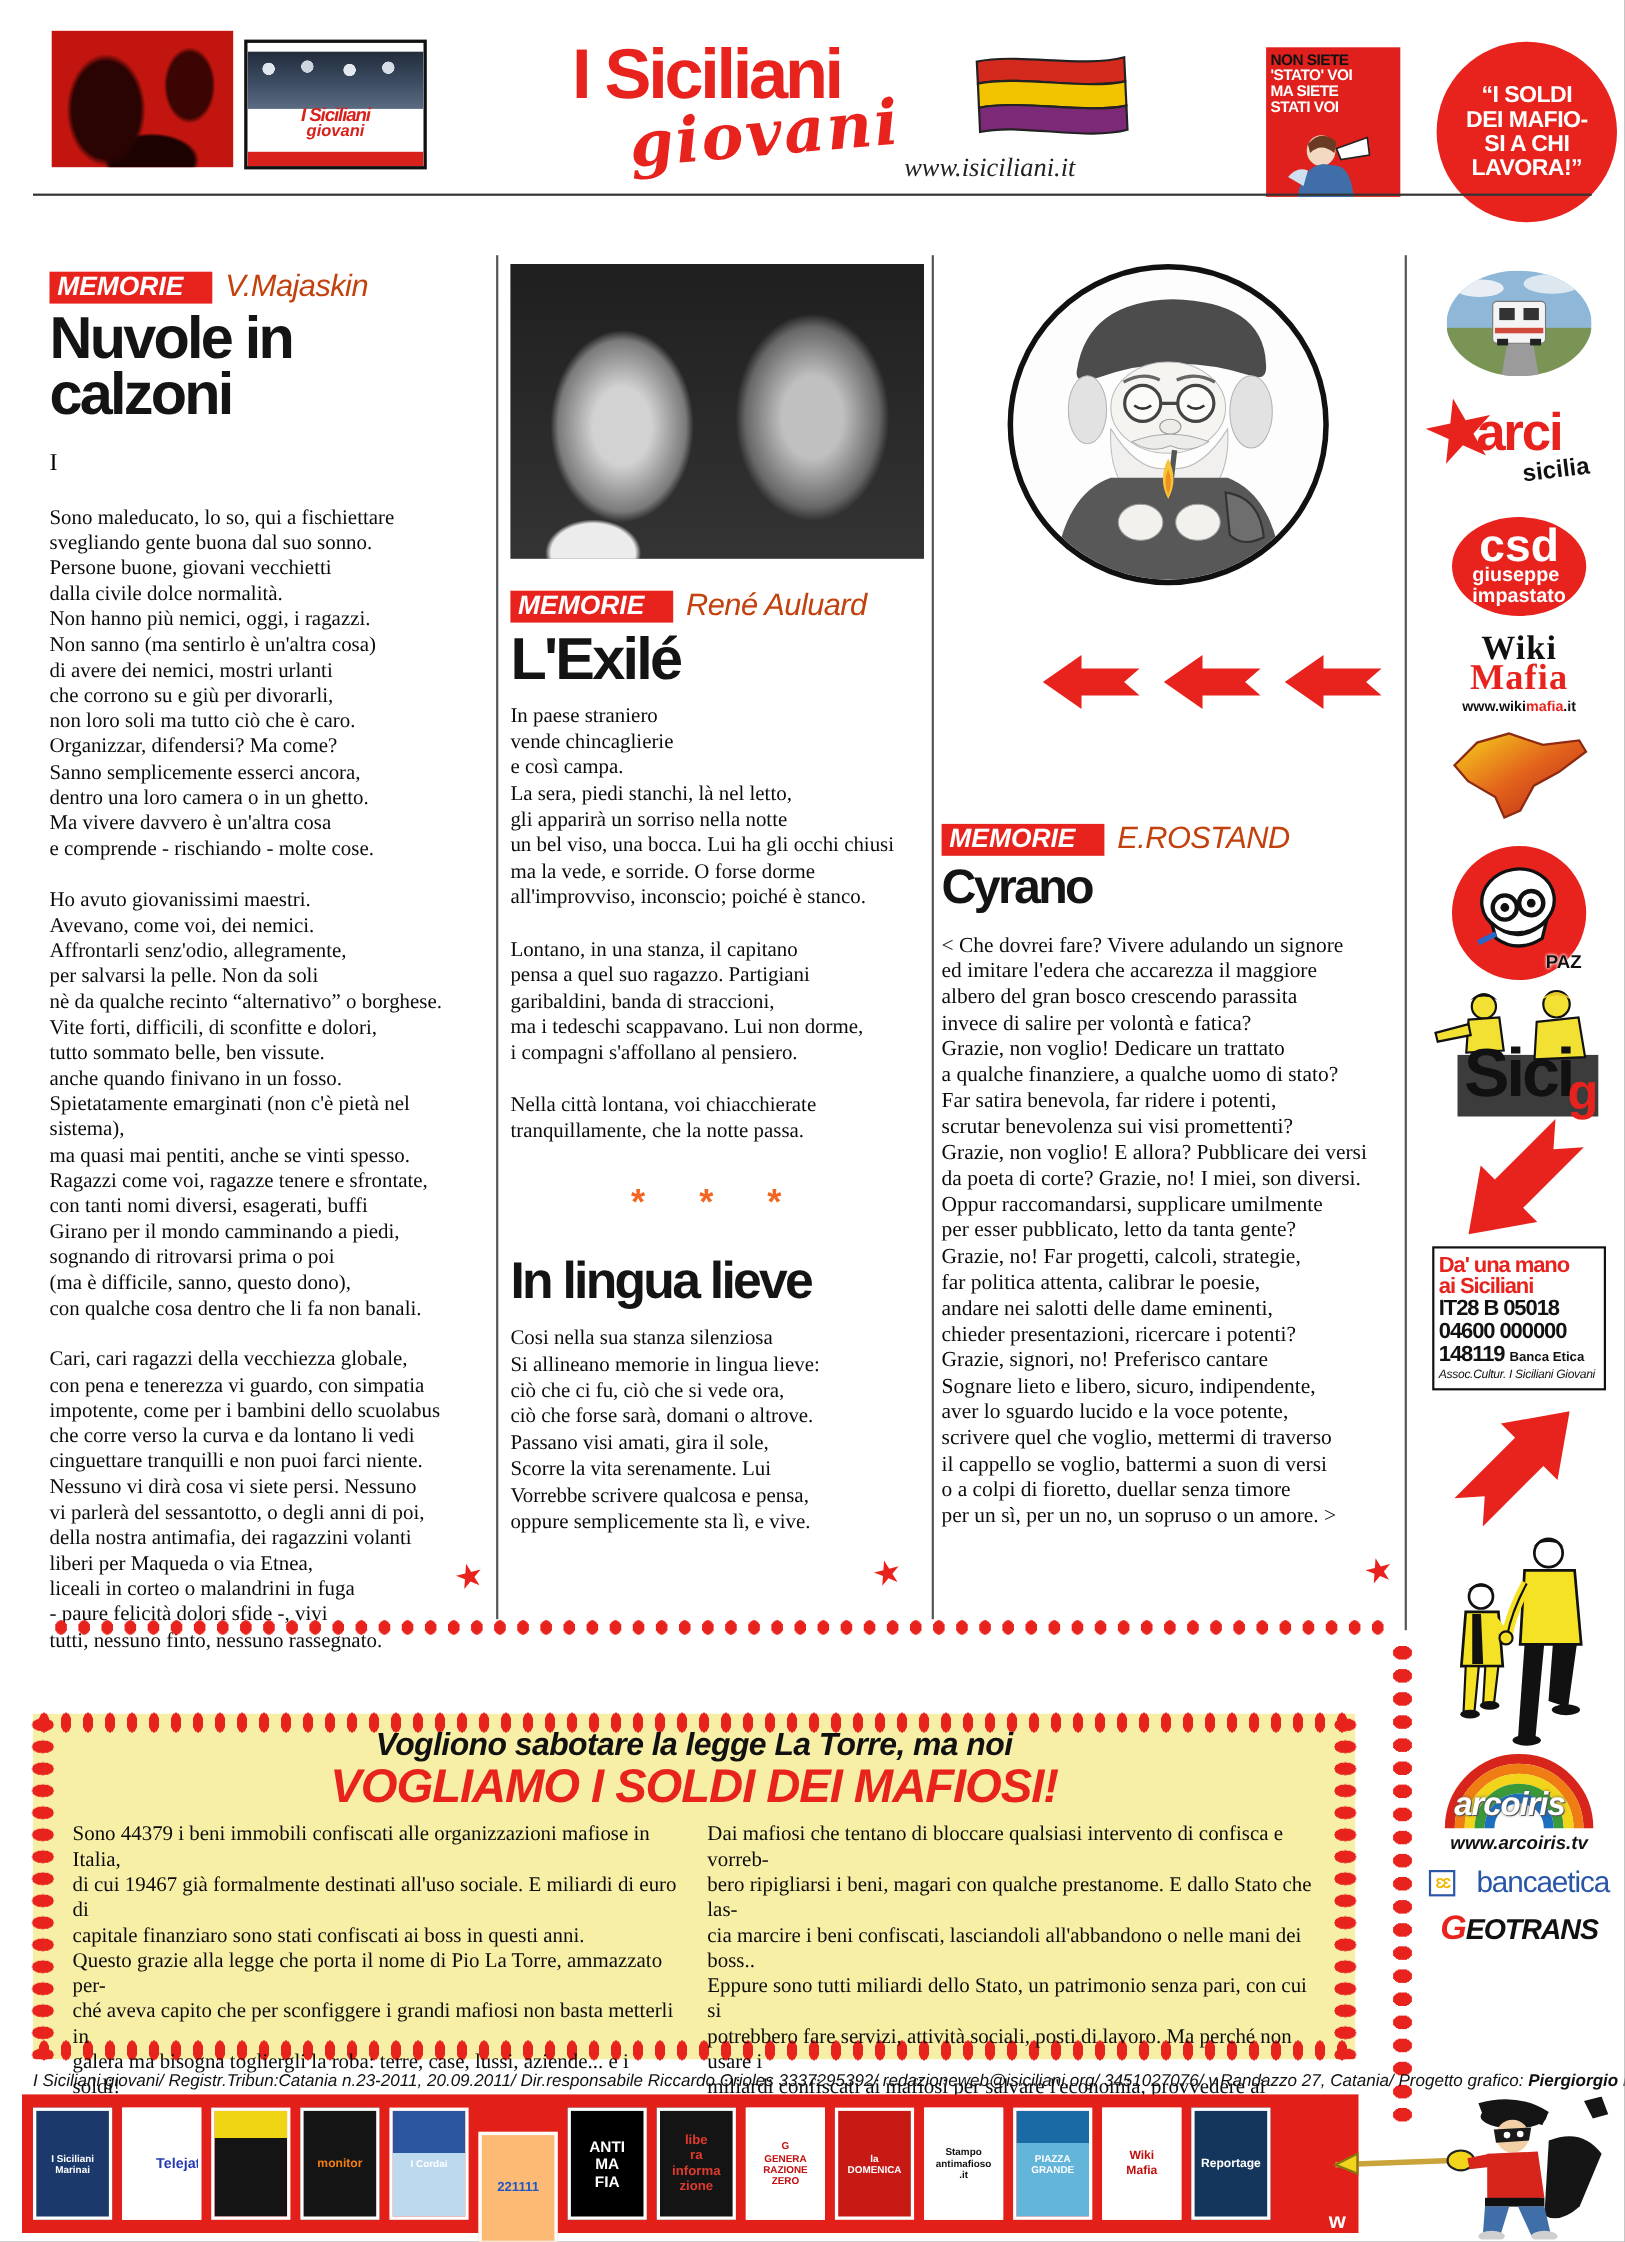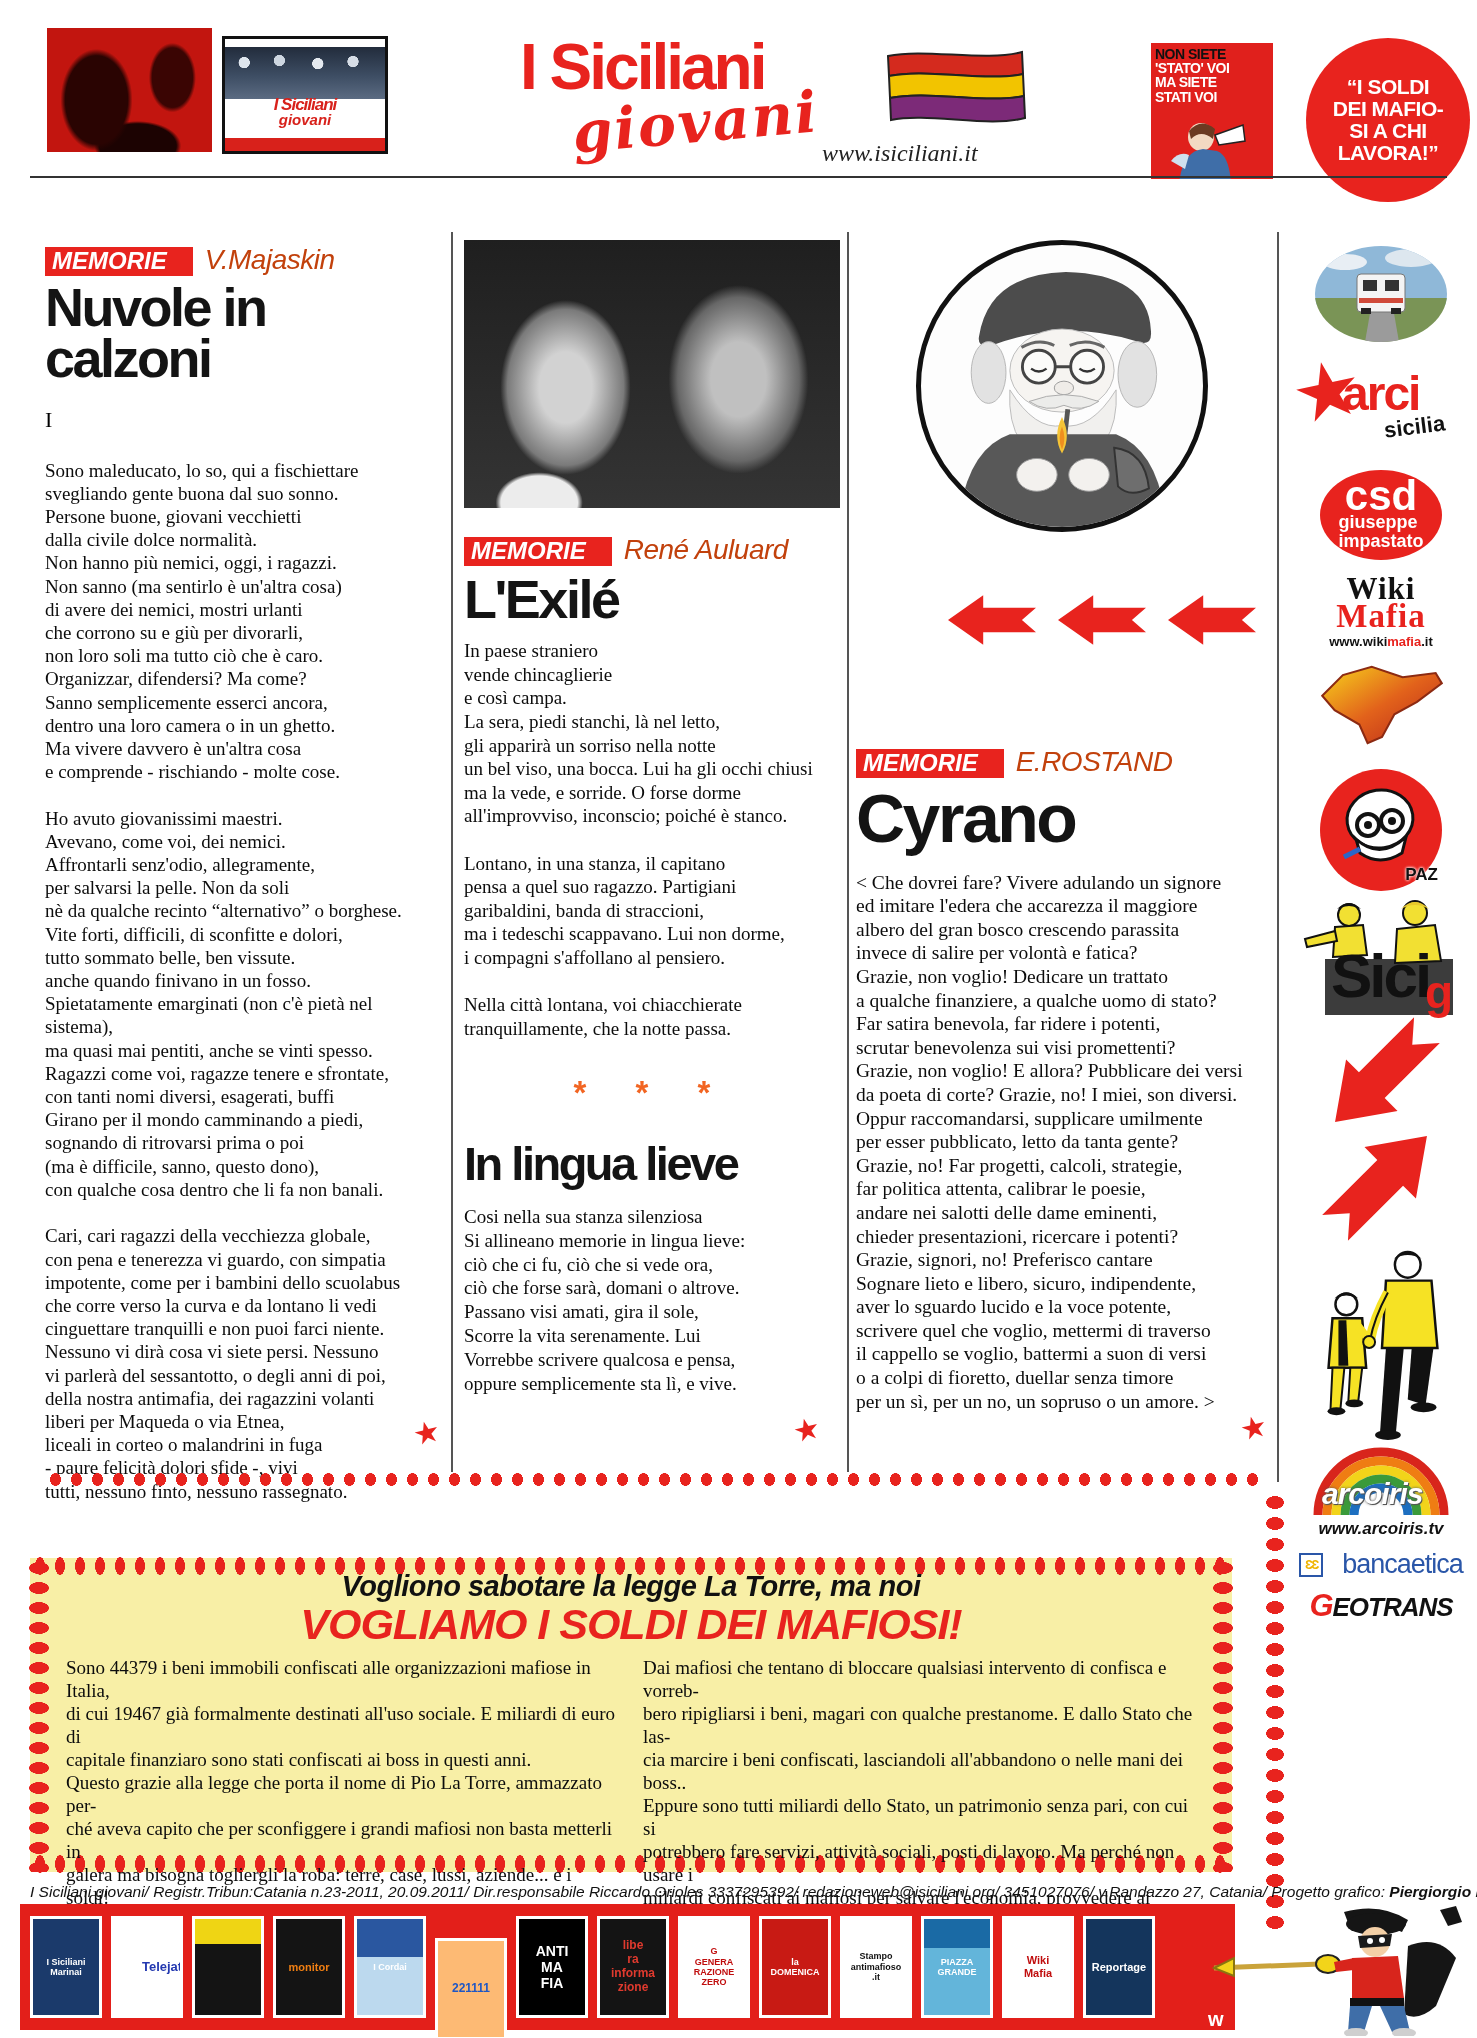--- a/index.html
+++ b/index.html
@@ -54,21 +54,21 @@
   .col1{left:45px;width:396px;}
   .col2{left:464px;top:240px;width:376px;}
   .col3{left:856px;top:240px;width:412px;}
   .tagrow{display:flex;align-items:flex-end;gap:12px;}
   .memtag{background:#e8231e;color:#fff;font-style:italic;font-weight:bold;font-size:24px;
     padding:1px 26px 2px 7px;line-height:1.1;}
   .byline{font-style:italic;font-size:28px;color:#c2410c;letter-spacing:-.5px;}
   .headline{font-weight:bold;color:#141414;letter-spacing:-2.5px;line-height:.95;}
   .h-nuvole{font-size:54px;margin-top:6px;}
   .h-exile{font-size:54px;margin-top:8px;}
-  .h-cyrano{font-size:68px;margin-top:8px;}
+  .h-cyrano{font-size:44px;margin-top:8px;}
   .h-lingua{font-size:47px;margin-top:30px;}
   .numeral{font-family:"Liberation Serif",serif;font-size:22px;margin-top:22px;}
   .poem{font-family:"Liberation Serif",serif;font-size:19px;line-height:23.2px;color:#0c0c0c;}
   .b-nuvole{margin-top:26px;}
   .b-exile{margin-top:14px;line-height:23.6px;}
   .b-lingua{margin-top:18px;line-height:23.8px;}
   .b-cyrano{margin-top:20px;line-height:23.6px;font-size:19.5px;}
   .photo{width:376px;height:268px;
     background:
       radial-gradient(66px 46px at 20% 98%, #ececec 58%, rgba(0,0,0,0) 66%),
@@ -566,20 +566,28 @@
         <path d="M100,30 L138,26 L144,62 L98,64 Z" fill="#f2e032" stroke="#111" stroke-width="2"></path>
       </svg>
       <span class="s-black">Sici</span>
       <span class="s-red">g</span>
     </div>
 
     <svg class="adl" width="130" height="82" viewBox="0 0 100 62">
       <polygon points="0,31 40,3 40,17 100,17 84,31 100,45 40,45 40,59" fill="#e8231e"></polygon>
     </svg>
 
+    <div class="bankbox">
+      <div class="r">Da' una mano</div>
+      <div class="r">ai Siciliani</div>
+      <div class="k">IT28 B 05018</div>
+      <div class="k">04600 000000</div>
+      <div class="k"><span>148119</span> <small>Banca Etica</small></div>
+      <div class="a">Assoc.Cultur. I Siciliani Giovani</div>
+    </div>
 
     <svg class="aur" width="130" height="82" viewBox="0 0 100 62">
       <polygon points="100,31 60,3 60,17 0,17 16,31 0,45 60,45 60,59" fill="#e8231e"></polygon>
     </svg>
 
     <svg class="walking" width="150" height="198" viewBox="0 0 150 200">
       <circle cx="102" cy="22" r="13" fill="#fff" stroke="#111" stroke-width="2.5"></circle>
       <path d="M88,16 Q102,2 116,16 Q102,8 88,16 Z" fill="#111"></path>
       <path d="M80,38 L126,38 L132,106 L76,106 Z" fill="#f6e224" stroke="#111" stroke-width="2.5"></path>
       <path d="M82,50 Q68,76 64,98" fill="none" stroke="#f6e224" stroke-width="10"></path>

